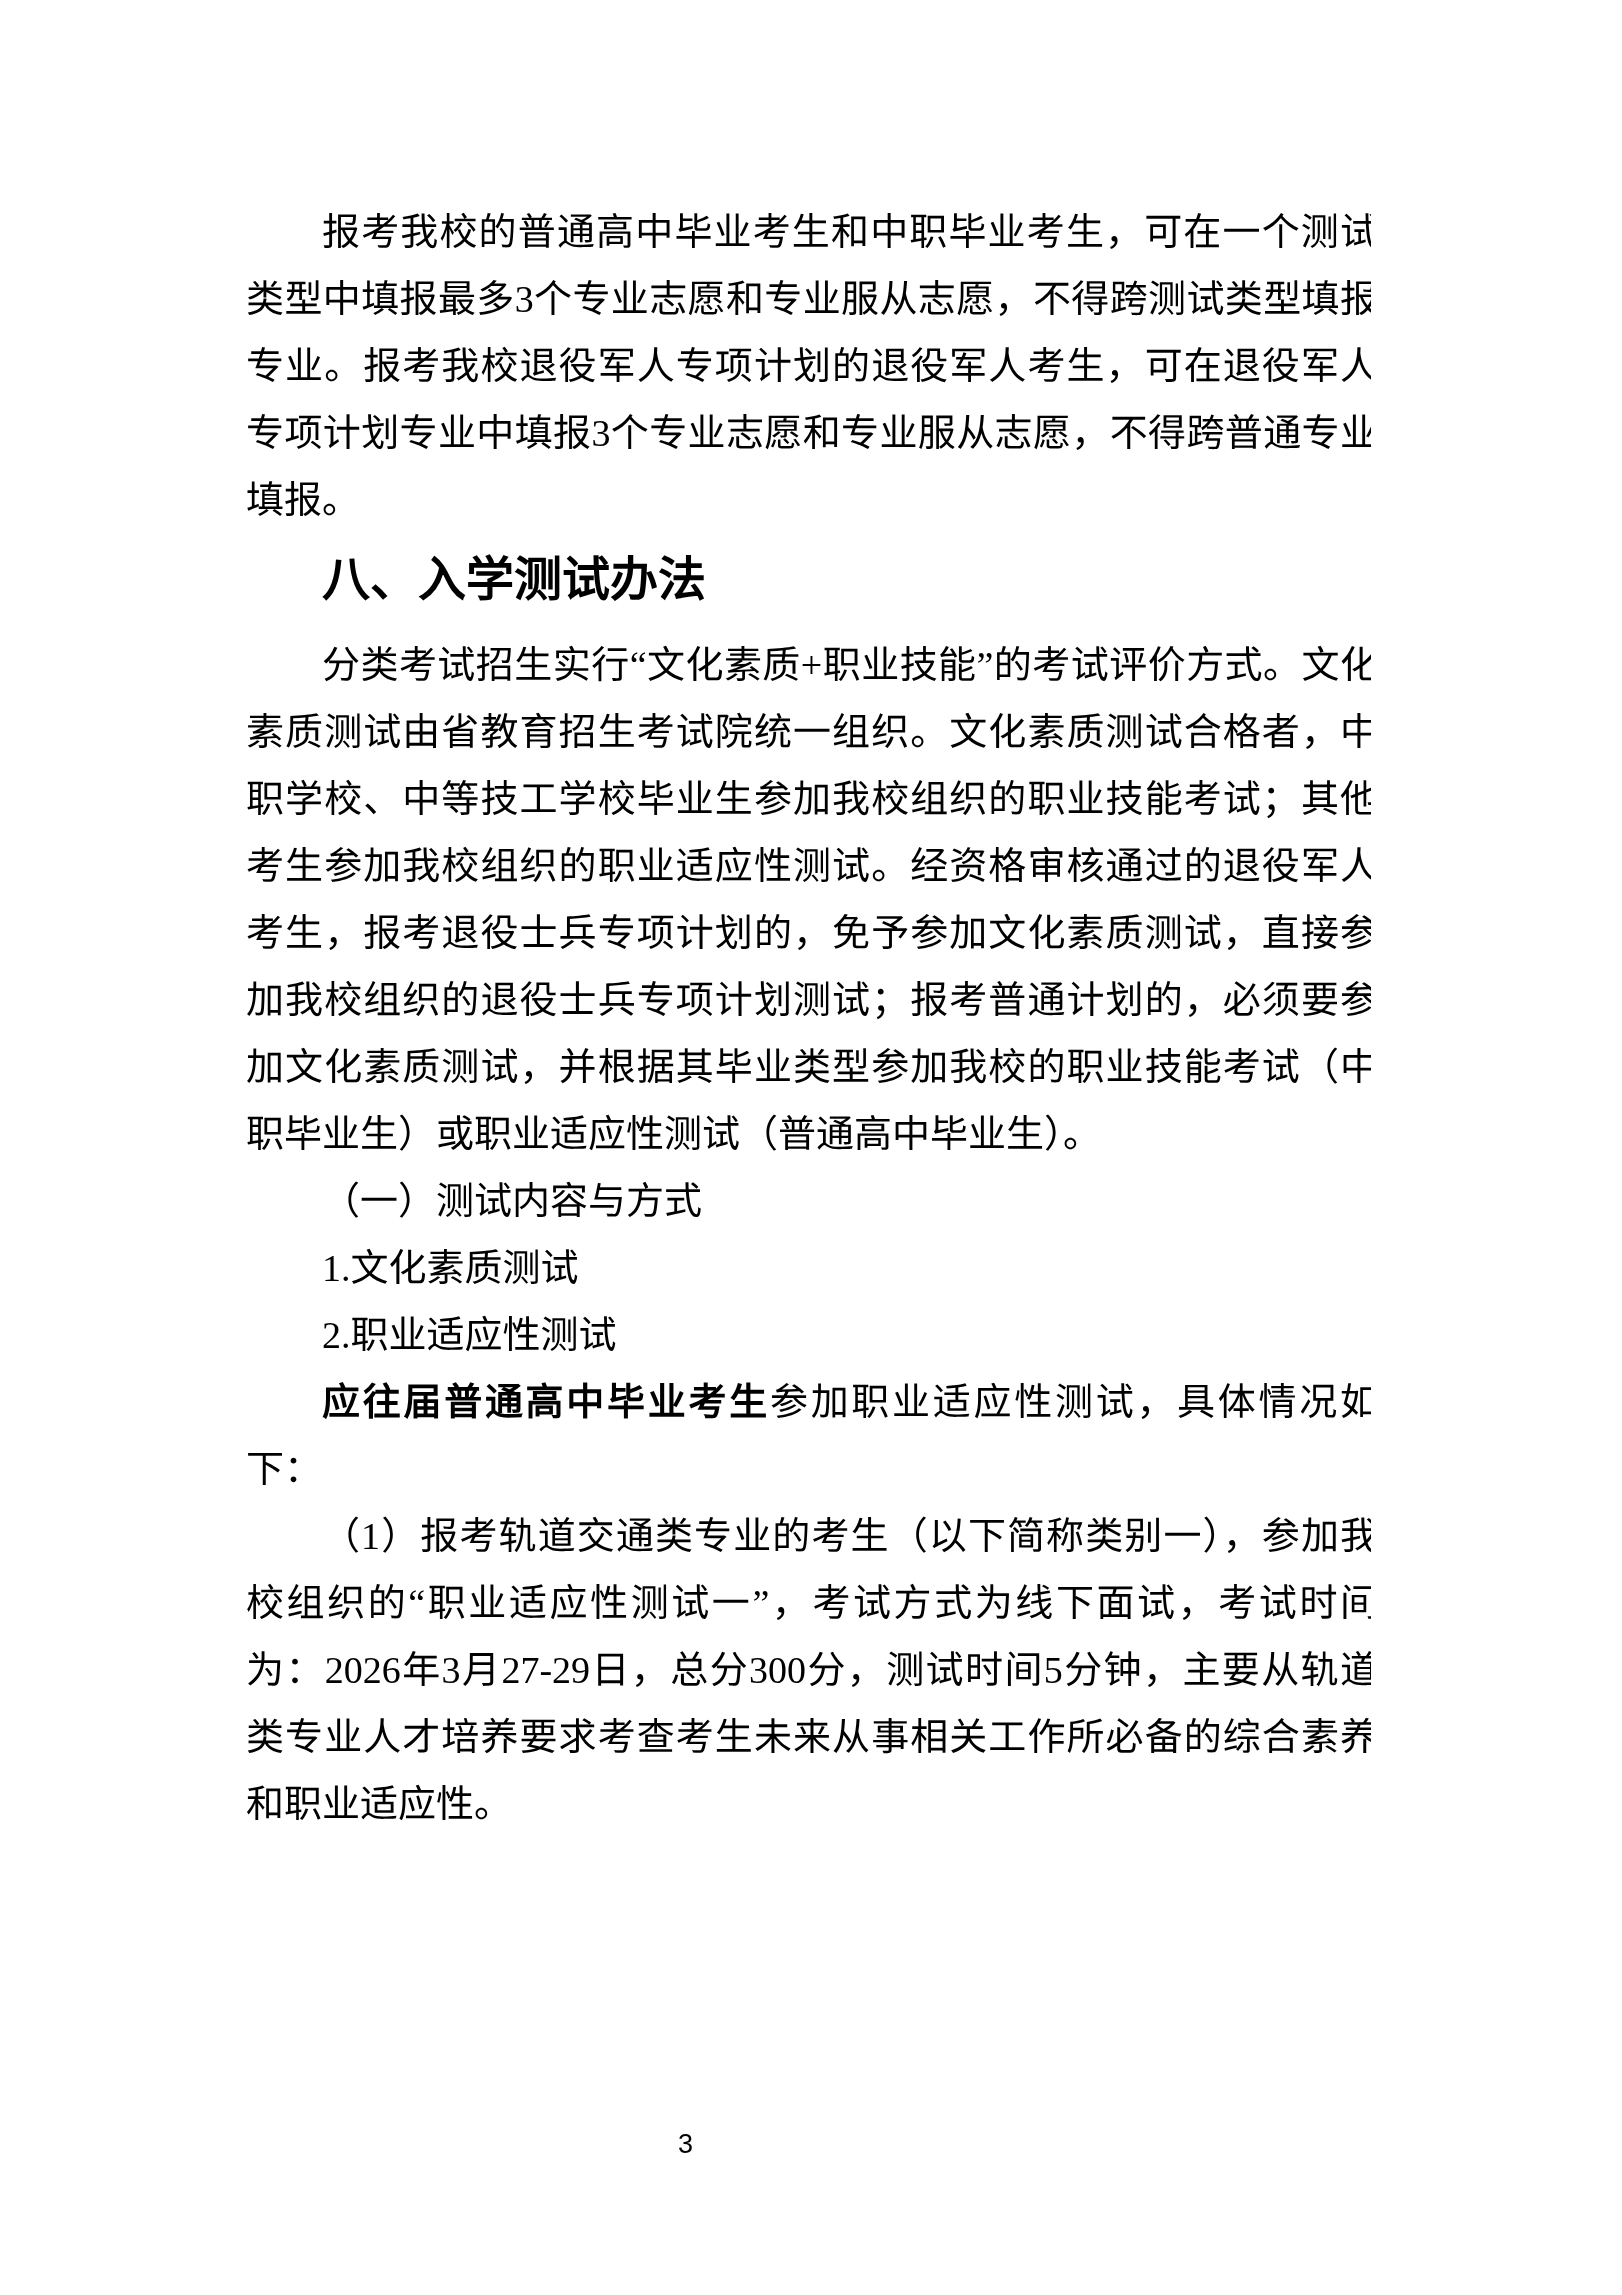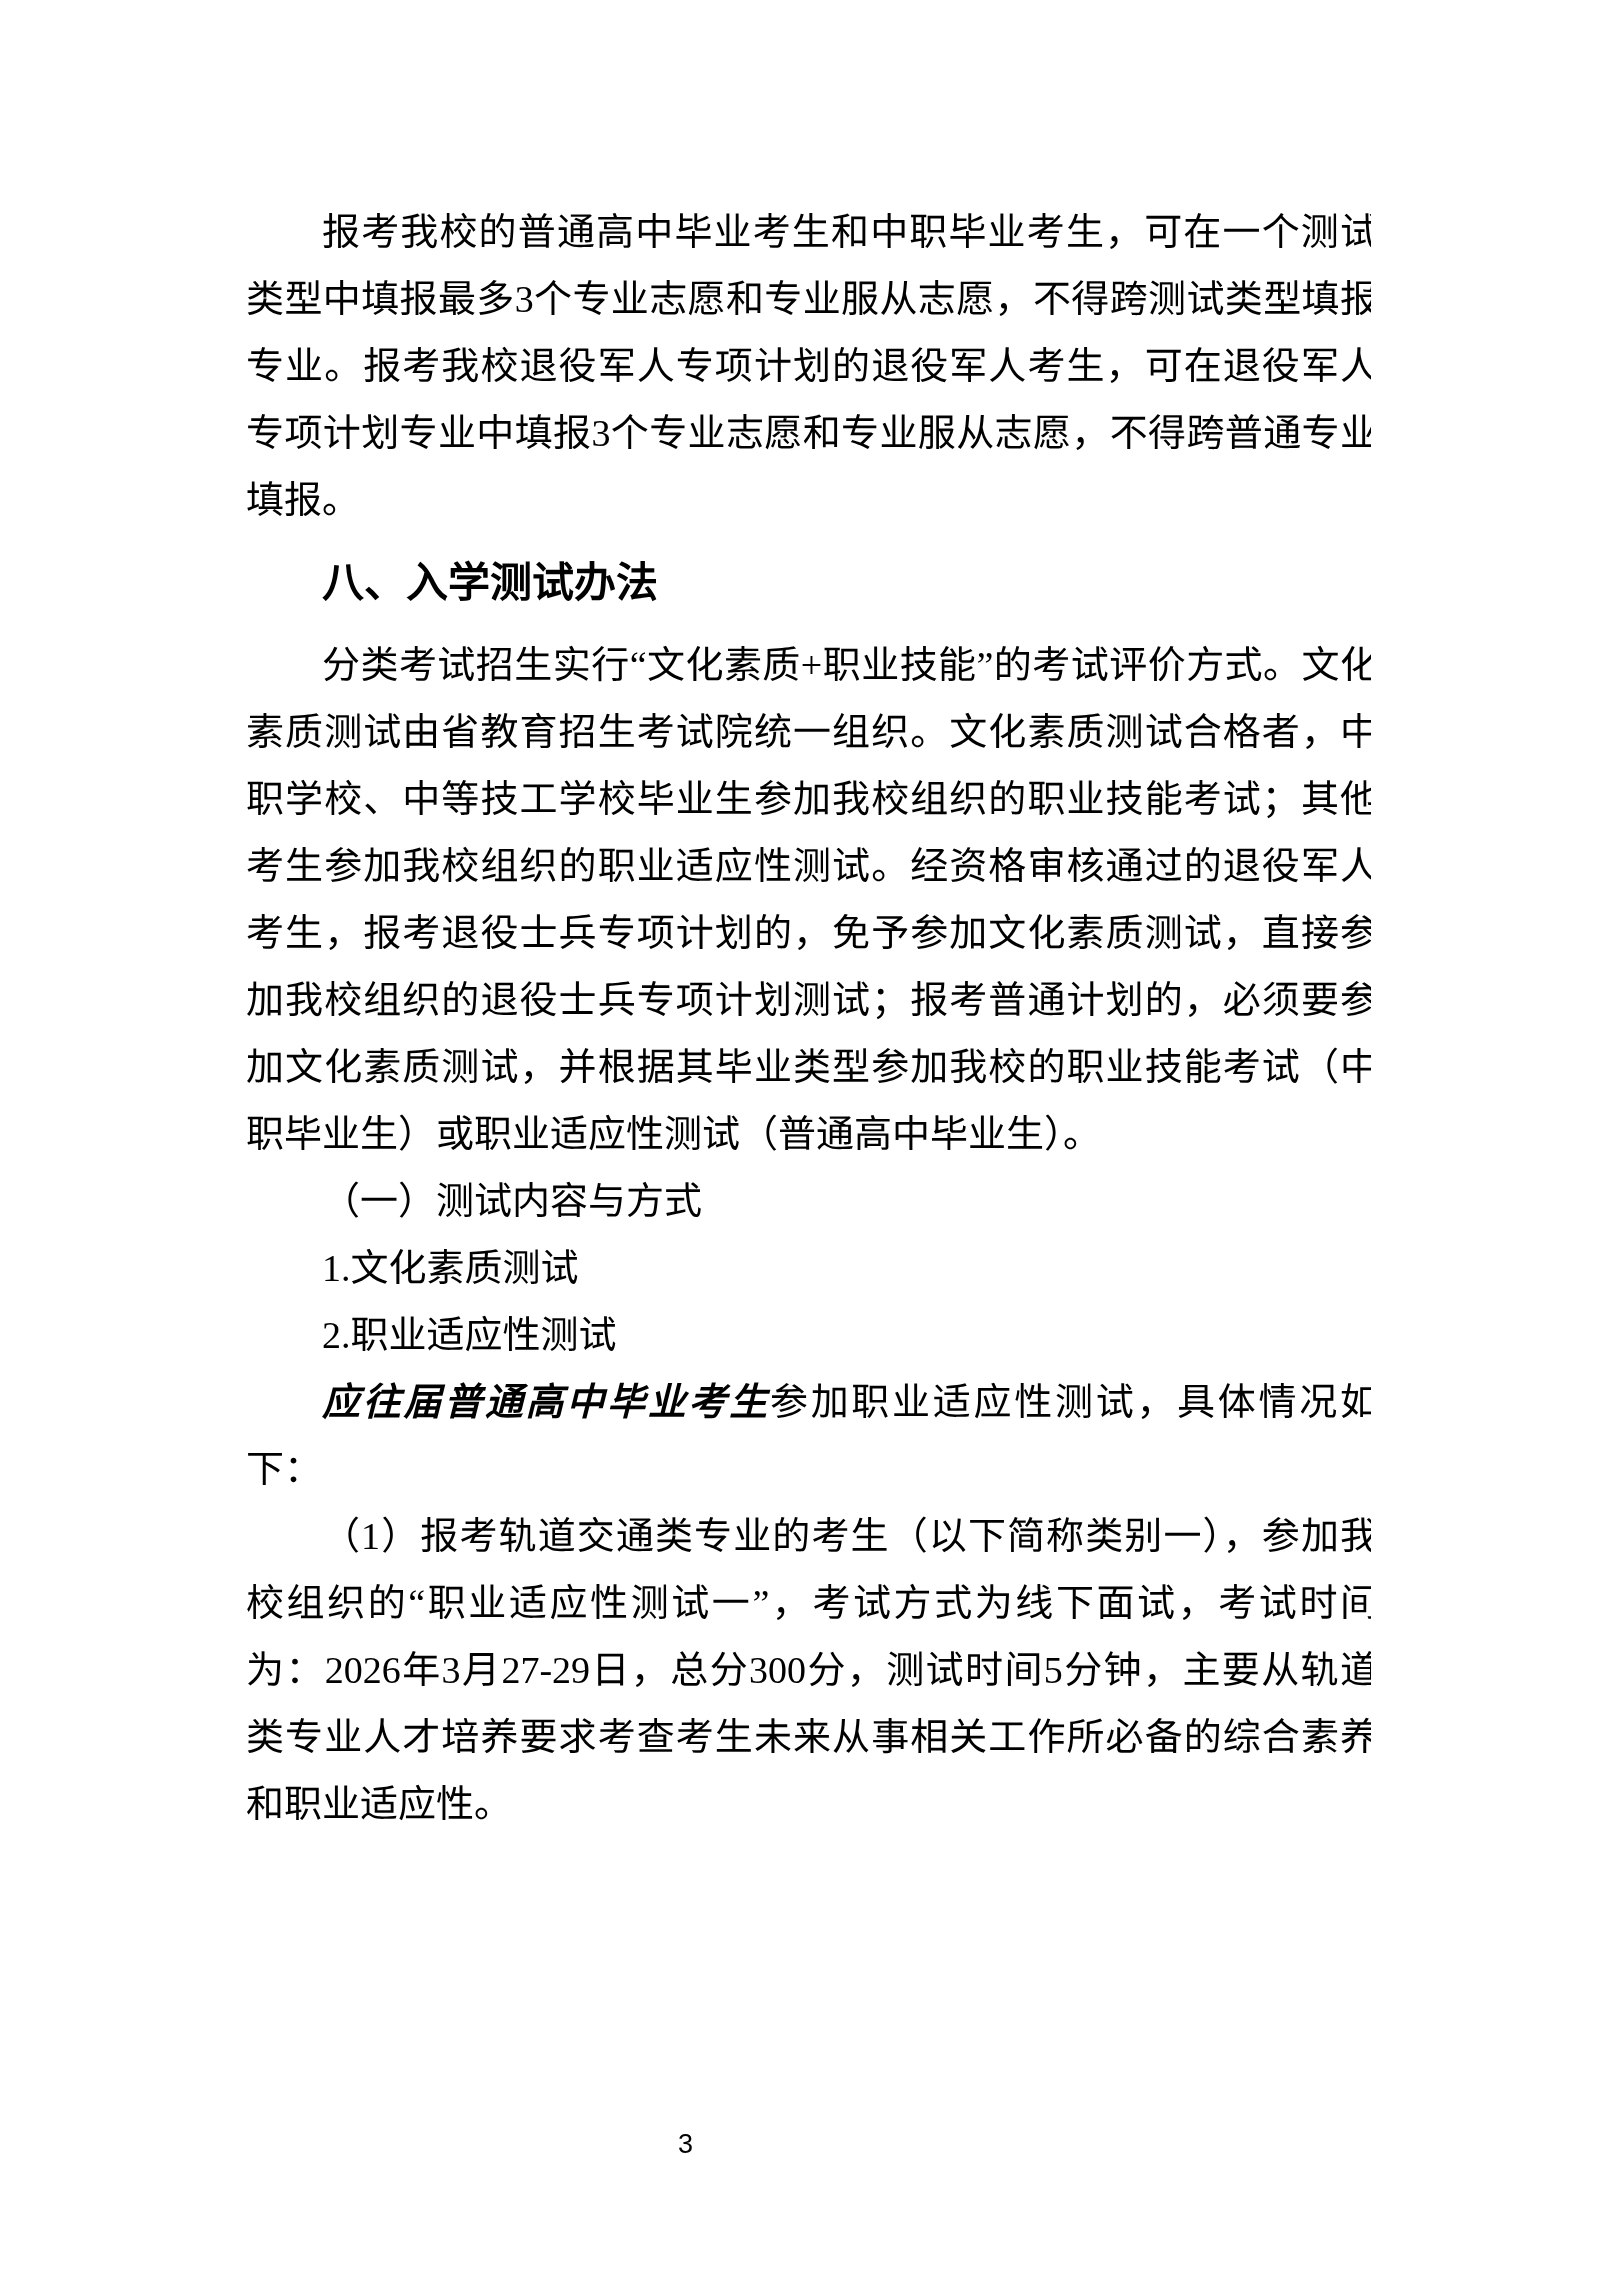--- a/index.html
+++ b/index.html
@@ -26,37 +26,36 @@
     font-family: "Liberation Serif", "DejaVu Serif", serif;
     font-size: 38px;
     line-height: 67px;
     text-align: justify;
     text-justify: inter-ideograph;
     text-indent: 76px;
     word-break: normal;
   }
   .h-section {
     margin: 16px 0 15px 0;
-    font-family: Liberation Serif, serif;
+    font-family: Liberation Mono, monospace;
     font-weight: 700;
-    font-size: 42px;
+    font-size: 48px;
     line-height: 67px;
     text-indent: 76px;
   }
   .h-sub {
     margin: 0;
     font-family: "Liberation Serif", "DejaVu Serif", serif;
     font-weight: 400;
     font-size: 38px;
     line-height: 67px;
     text-indent: 76px;
   }
   .lead {
     font-weight: 700;
-    font-style: italic;
   }
   .page-number {
     position: absolute;
     top: 2131px;
     left: 0;
     width: 100%;
     text-align: center;
     font-family: "Liberation Sans", "DejaVu Sans", sans-serif;
     font-size: 27px;
     line-height: 27px;

